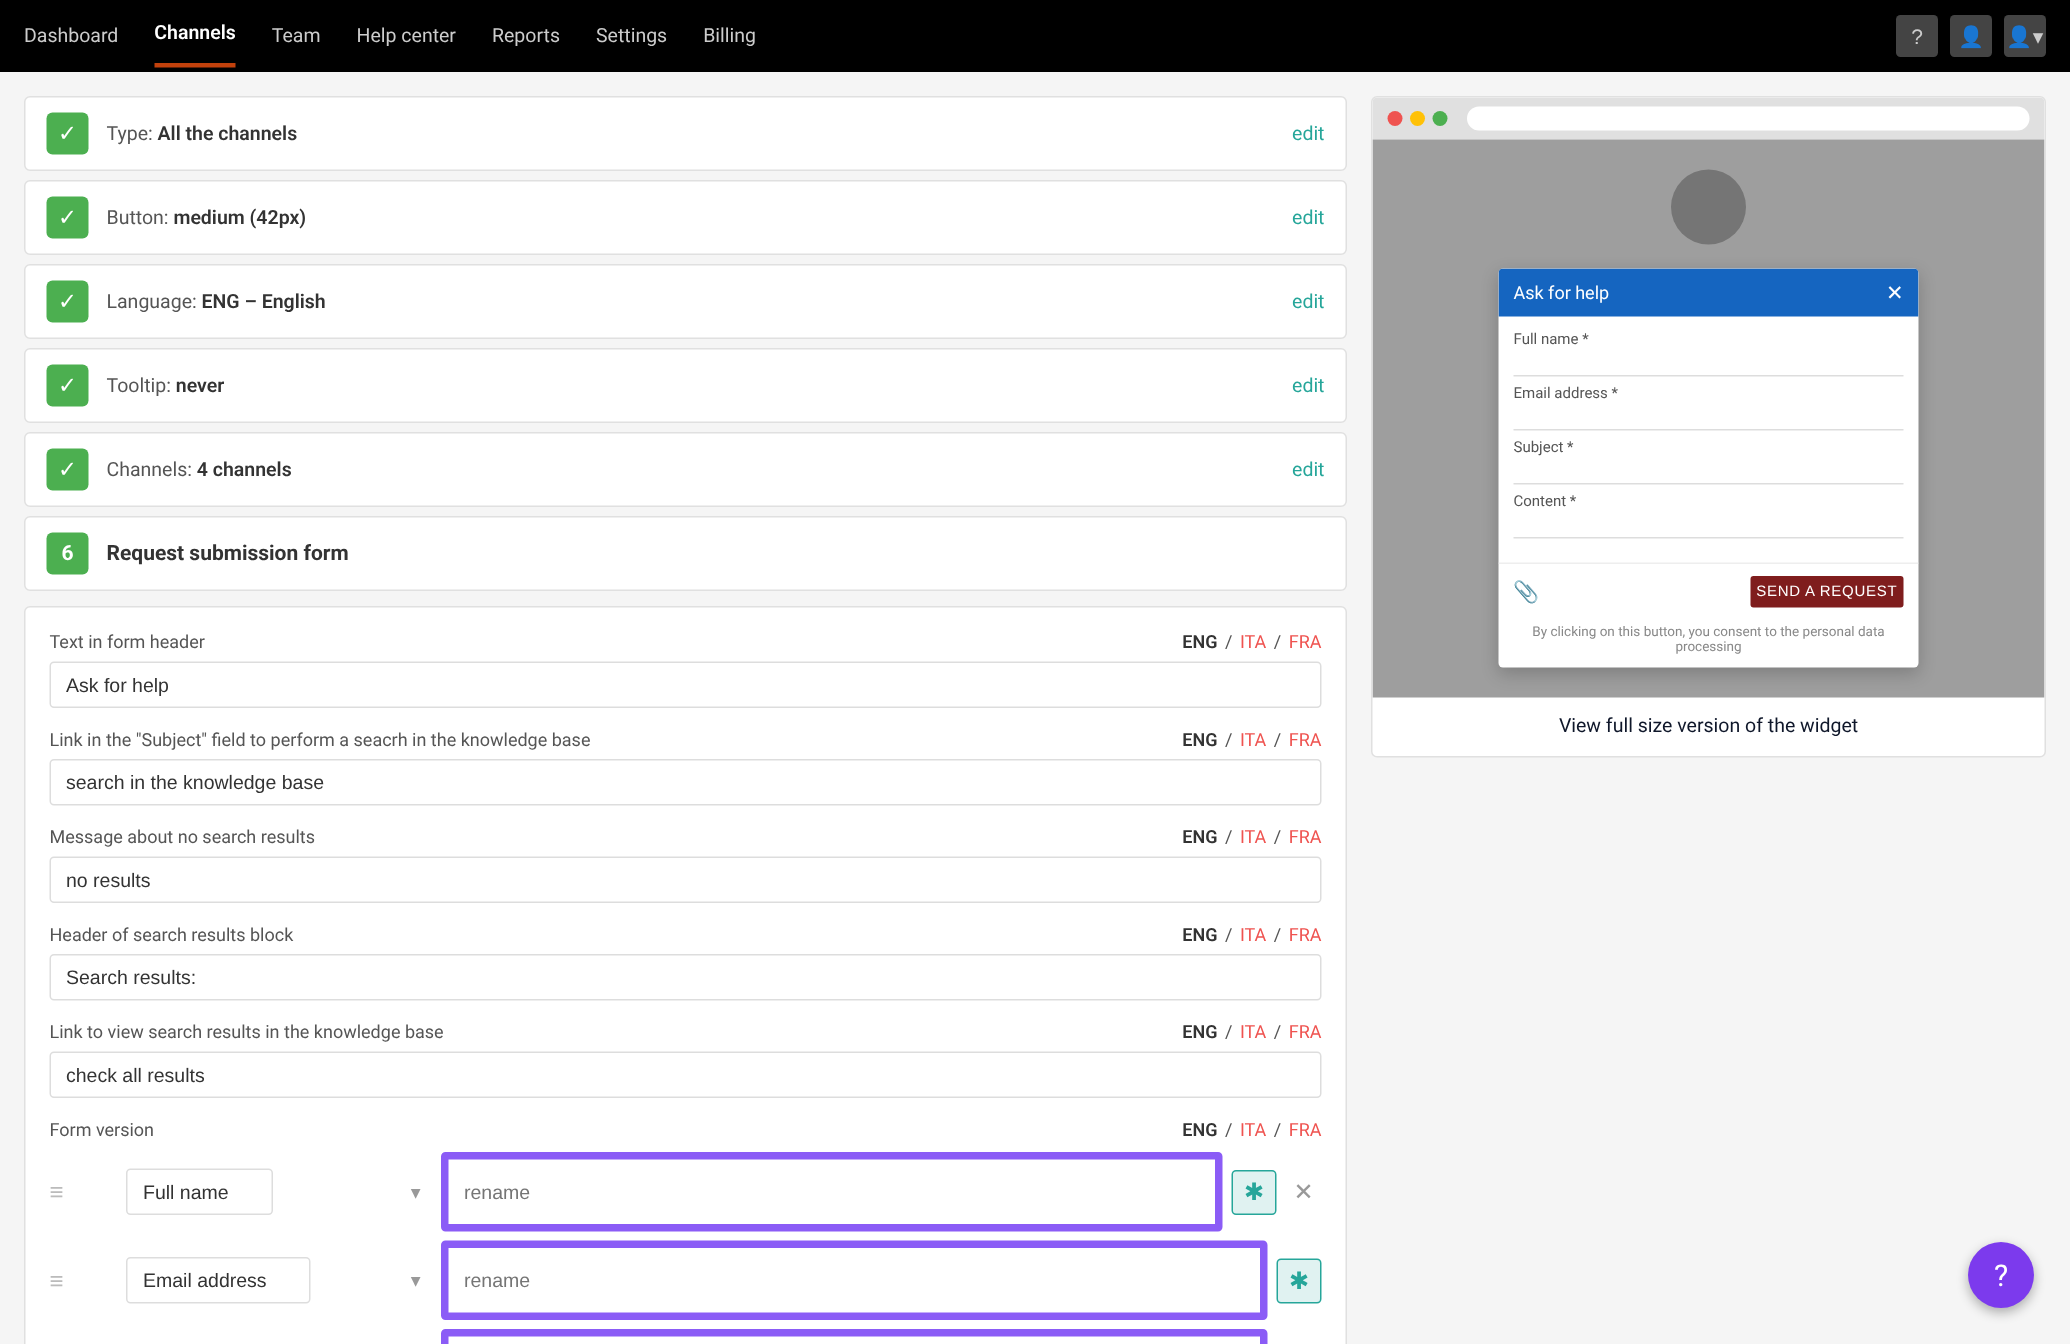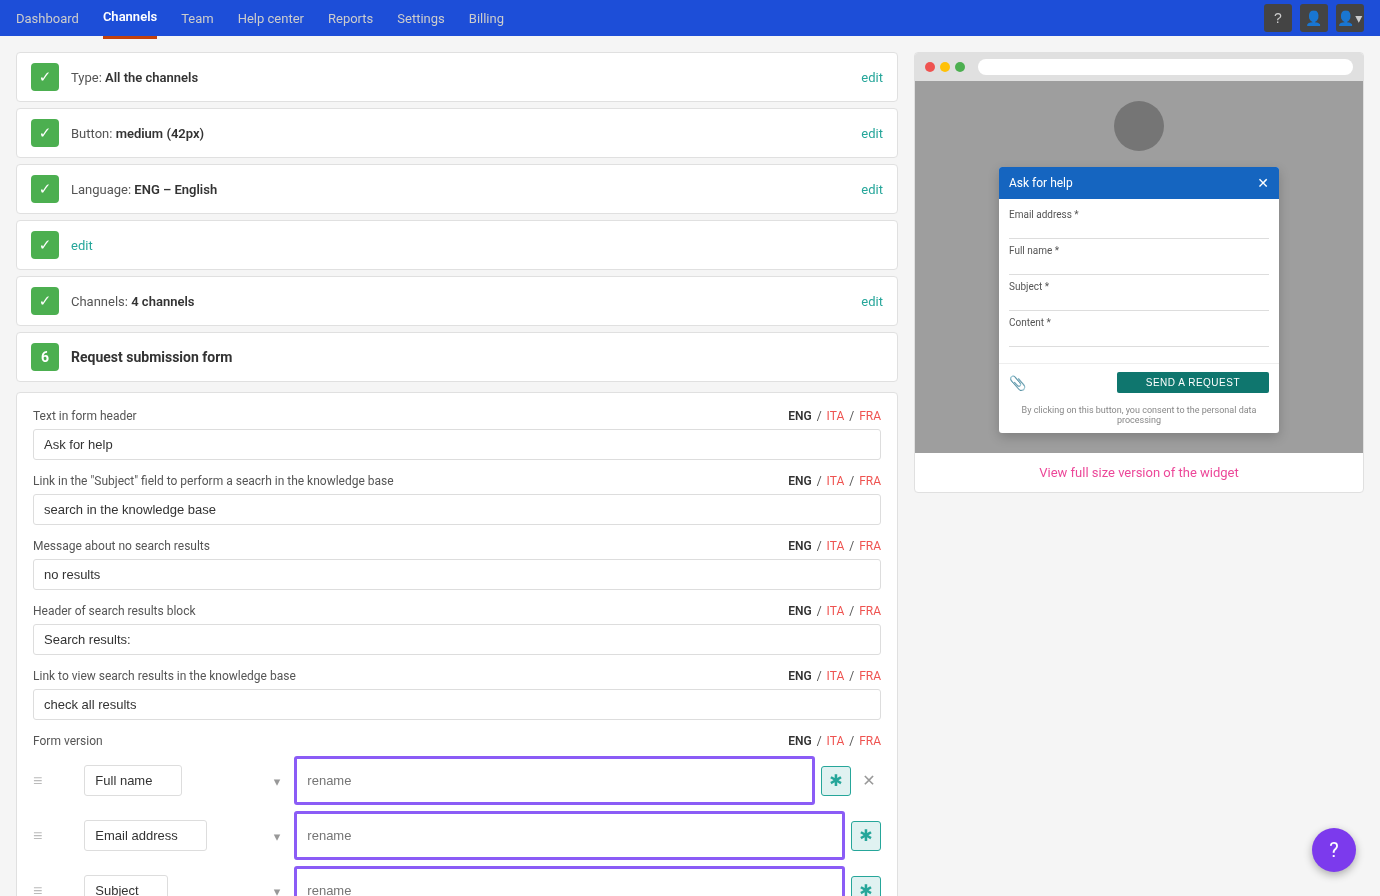--- a/index.html
+++ b/index.html
@@ -1,25 +1,25 @@
 <!DOCTYPE html>
 <html><head>
   <meta charset="utf-8">
   <style>
     * { box-sizing: border-box; margin: 0; padding: 0; }
     body { font-family: -apple-system, BlinkMacSystemFont, 'Segoe UI', Roboto, sans-serif; font-size: 13px; background: #f5f5f5; color: #333; }
 
     
     .top-nav {
-      background: #1d4ed8;
+      background: #000000;
       color: #ccc;
       display: flex;
       align-items: center;
       padding: 0 16px;
-      height: 36px;
+      height: 48px;
       gap: 24px;
     }
     .top-nav a {
       color: #ccc;
       text-decoration: none;
       font-size: 13px;
       padding: 12px 0;
     }
     .top-nav a.active { color: #fff; font-weight: 600; border-bottom: 3px solid #c2410c; }
     .top-nav-right { margin-left: auto; display: flex; gap: 8px; }
@@ -152,21 +152,21 @@
       content: '▾';
       position: absolute;
       right: 8px;
       top: 50%;
       transform: translateY(-50%);
       color: #999;
       pointer-events: none;
     }
     .rename-input {
       flex: 1;
-      border: 3px solid #8b5cf6;
+      border: 5px solid #8b5cf6;
       border-radius: 3px;
       padding: 14px 10px;
       font-size: 13px;
       color: #aaa;
       outline: none;
     }
     .asterisk-btn {
       width: 30px; height: 30px;
       border: 1px solid #26a69a;
       background: #fff;
@@ -271,42 +271,42 @@
     }
     .widget-footer {
       padding: 8px 10px;
       display: flex;
       align-items: center;
       justify-content: space-between;
       border-top: 1px solid #eee;
     }
     .widget-attach { color: #1565c0; font-size: 14px; }
     .widget-send-btn {
-      background: #0f766e;
+      background: #7f1d1d;
       color: #fff;
       border: none;
-      padding: 5px 29px;
+      padding: 5px 4px;
       font-size: 10px;
       border-radius: 2px;
       cursor: pointer;
       text-transform: uppercase;
       letter-spacing: 0.5px;
     }
     .widget-consent {
       padding: 4px 10px 8px;
       font-size: 9px;
       color: #888;
       text-align: center;
     }
 
     .view-full-link {
       display: block;
       text-align: center;
       padding: 12px;
-      color: #ec4899;
+      color: #0f172a;
       font-size: 13px;
       text-decoration: none;
       cursor: pointer;
     }
 
     
     .floating-widget {
       position: fixed;
       bottom: 24px;
       right: 24px;
@@ -358,20 +358,21 @@
     </div>
 
     <div class="setting-row">
       <div class="check-icon">✓</div>
       <span class="label">Language: <strong>ENG – English</strong></span>
       <a class="edit-link">edit</a>
     </div>
 
     <div class="setting-row">
       <div class="check-icon">✓</div>
+      <span class="label">Tooltip: <strong>never</strong></span>
       <a class="edit-link">edit</a>
     </div>
 
     <div class="setting-row">
       <div class="check-icon">✓</div>
       <span class="label">Channels: <strong>4 channels</strong></span>
       <a class="edit-link">edit</a>
     </div>
 
     <div class="section-header">
@@ -529,25 +530,25 @@
       <div class="preview-screen">
         <div class="preview-avatar"></div>
 
         <div class="widget-popup">
           <div class="widget-header">
             <span>Ask for help</span>
             <button class="widget-close">✕</button>
           </div>
           <div class="widget-body">
             <div class="widget-field">
+              <div class="widget-field-label">Full name *</div>
+              <input class="widget-field-input" type="text" style="">
+            </div>
+            <div class="widget-field">
               <div class="widget-field-label">Email address *</div>
-              <input class="widget-field-input" type="text" style="">
-            </div>
-            <div class="widget-field">
-              <div class="widget-field-label">Full name *</div>
               <input class="widget-field-input" type="text" style="">
             </div>
             <div class="widget-field">
               <div class="widget-field-label">Subject *</div>
               <input class="widget-field-input" type="text" style="">
             </div>
             <div class="widget-field">
               <div class="widget-field-label">Content *</div>
               <input class="widget-field-input" type="text" style="">
             </div>

